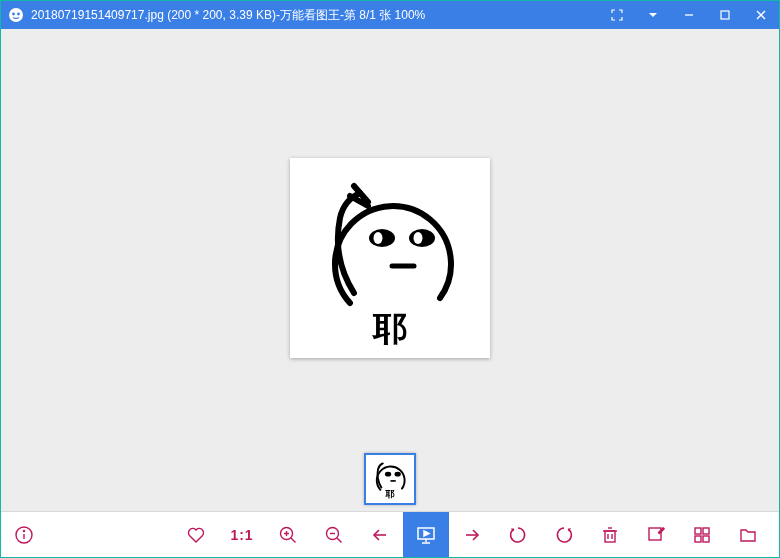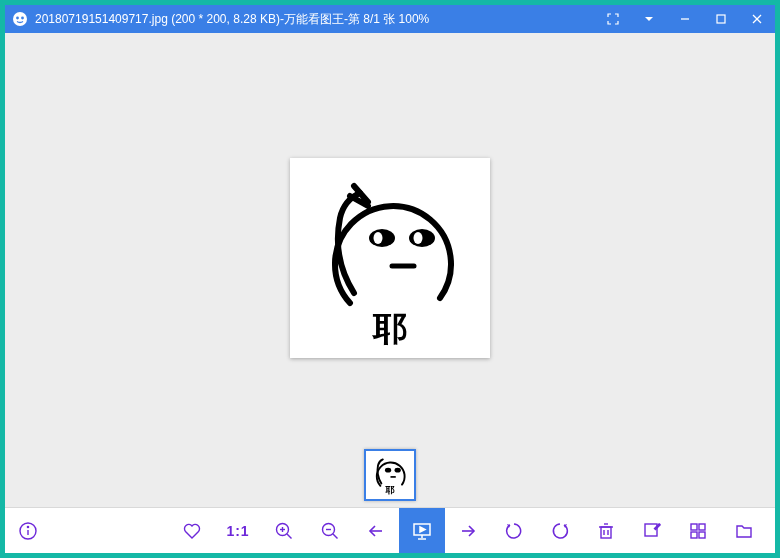--- a/index.html
+++ b/index.html
@@ -1,27 +1,27 @@
 <!DOCTYPE html>
 <html><head>
 <meta charset="utf-8">
 <style>
 *{margin:0;padding:0;box-sizing:border-box;font-family:"Microsoft YaHei",Arial,sans-serif}
 html,body{width:780px;height:558px;overflow:hidden;background:#fff}
-.window{width:780px;height:558px;border:5px solid #14b8a6;display:flex;flex-direction:column;background:#ededed}
+.window{width:780px;height:558px;border:1px solid #14b8a6;display:flex;flex-direction:column;background:#ededed}
 .titlebar{height:28px;background:#3a7fe6;color:#fff;display:flex;align-items:center;font-size:12px;padding:0 0 0 6px}
 .titlebar .app-icon{width:18px;height:18px;display:flex;align-items:center;justify-content:center;margin-right:6px}
 .titlebar .title-text{flex:0 0 auto}
 .titlebar .spacer{flex:1}
 .titlebar .tb-btn{width:36px;height:28px;display:flex;align-items:center;justify-content:center;cursor:pointer}
 .viewport{flex:1;position:relative;background:#ededed}
 .main-image{position:absolute;left:50%;top:50%;transform:translate(-50%,-56%);width:200px;height:200px;background:#fff;box-shadow:0 1px 4px rgba(0,0,0,.3);display:flex;align-items:center;justify-content:center}
 .thumb{position:absolute;left:50%;bottom:6px;transform:translateX(-50%);width:52px;height:52px;background:#fff;border:2px solid #3a7fe6;box-shadow:0 0 3px rgba(0,0,0,.25);display:flex;align-items:center;justify-content:center}
 .toolbar{height:46px;background:#fff;border-top:1px solid #d9d9d9;display:flex;align-items:stretch}
-.toolbar .tbtn{flex:0 0 auto;width:46px;display:flex;align-items:center;justify-content:center;cursor:pointer;color:#6d28d9}
+.toolbar .tbtn{flex:0 0 auto;width:46px;display:flex;align-items:center;justify-content:center;cursor:pointer;color:#be185d}
 .toolbar .tbtn.active{background:#3a7fe6;color:#fff}
 .toolbar .gap{flex:1}
 .toolbar .ratio{font-size:14px;font-weight:600;letter-spacing:1px}
 svg{display:block}
 .caption{position:absolute;bottom:6px;left:0;right:0;text-align:center;font-size:34px;font-weight:900;font-family:"SimHei","Microsoft YaHei",sans-serif}
 .thumb .caption{font-size:9px;bottom:2px}
 </style>
 </head>
 <body>
 
@@ -31,21 +31,21 @@
     <span class="app-icon">
       <svg width="16" height="16" viewBox="0 0 16 16">
           <circle cx="8" cy="8" r="7" fill="#fff"></circle>
           <circle cx="5.5" cy="7" r="1.4" fill="#3a7fe6"></circle>
           <circle cx="10.5" cy="7" r="1.4" fill="#3a7fe6"></circle>
           <path d="M5 10.5 Q8 12.5 11 10.5" stroke="#3a7fe6" stroke-width="1.3" fill="none"></path>
         </svg>
     </span>
     <span class="title-text">20180719151409717.jpg</span>
     <span class="title-text">&nbsp;</span>
-    <span class="title-text">(200 * 200, 8.28 KB)</span>
+    <span class="title-text">(200 * 200, 3.39 KB)</span>
     <span class="title-text"> - </span>
     <span class="title-text">万能看图王</span>
     <span class="title-text"> - </span>
     <span class="title-text">第 8/1 张 100%</span>
     <span class="spacer"></span>
     <div class="tb-btn">
       <svg width="12" height="12" viewBox="0 0 12 12" stroke="#fff" stroke-width="1.2" fill="none">
           <path d="M1 4V1h3M11 4V1H8M1 8v3h3M11 8v3H8"></path>
         </svg>
     </div>

